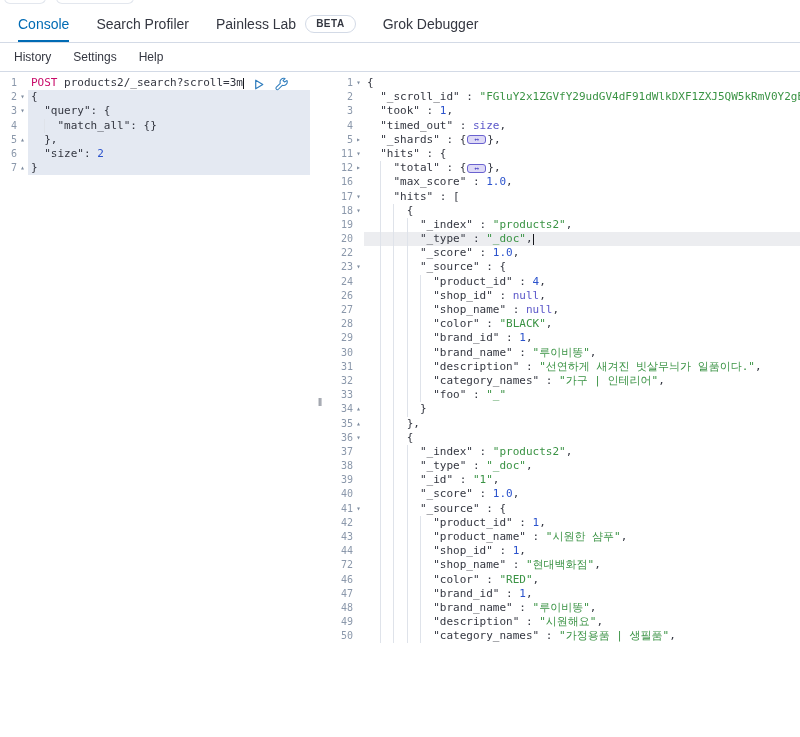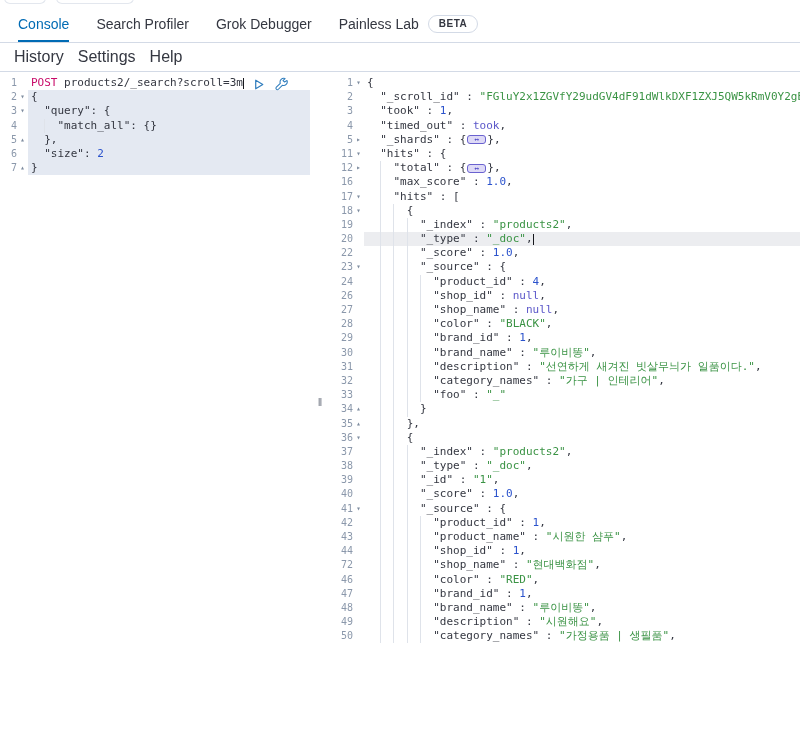--- a/index.html
+++ b/index.html
@@ -17,21 +17,21 @@
   .tabs { height:35px; border-bottom:1px solid #d3dae6; display:flex; align-items:stretch;
           padding-left:18px; gap:27px; background:#fff; }
   .tab { display:flex; align-items:center; gap:9px; font-size:14px; color:#343741;
          border-bottom:2px solid transparent; cursor:pointer; }
   .tab.active { color:#006bb4; border-bottom-color:#006bb4; }
   .badge { border:1px solid #d3dae6; border-radius:12px; padding:2px 10px; font-size:10px;
            font-weight:700; letter-spacing:.5px; color:#343741; background:#fff; line-height:12px; }
 
   
   .menubar { height:29px; border-bottom:1px solid #d3dae6; display:flex; align-items:center;
-             padding-left:14px; gap:14px; font-size:16px; color:#343741; }
+             padding-left:14px; gap:22px; font-size:12px; color:#343741; }
   .menu-item { cursor:pointer; }
 
   
   .main { display:flex; height:659px; background:#fff; }
   .pane { overflow:hidden; padding-top:4px; position:relative; }
   .pane-left { width:310px; }
   .splitter { width:20px; display:flex; align-items:center; justify-content:center;
               color:#69707d; font-size:11px; cursor:col-resize; user-select:none; }
   .pane-right { flex:1; }
 
@@ -77,25 +77,25 @@
   </div>
 
   <div class="tabs">
     <div class="tab active">
       <span>Console</span>
     </div>
     <div class="tab">
       <span>Search Profiler</span>
     </div>
     <div class="tab">
-      <span>Grok Debugger</span>
+      <span>Painless Lab</span>
+      <span class="badge">BETA</span>
     </div>
     <div class="tab">
-      <span>Painless Lab</span>
-      <span class="badge">BETA</span>
+      <span>Grok Debugger</span>
     </div>
   </div>
 
   <div class="menubar">
     <span class="menu-item">History</span>
     <span class="menu-item">Settings</span>
     <span class="menu-item">Help</span>
   </div>
 
   <div class="main">
@@ -119,21 +119,21 @@
       </div>
     </div>
     <div class="splitter">
       <span>‖</span>
     </div>
     <div class="pane pane-right">
       <div id="right-lines">
           <div class="row"><div class="gut"><span class="num">1</span><span class="fold">▾</span></div><div class="cnt"><span class="tk-d">{</span></div></div>
           <div class="row"><div class="gut"><span class="num">2</span><span class="fold"></span></div><div class="cnt"><span class="ind0"></span><span class="tk-d">"_scroll_id" : </span><span class="tk-s">"FGluY2x1ZGVfY29udGV4dF91dWlkDXF1ZXJ5QW5kRmV0Y2gBF</span></div></div>
           <div class="row"><div class="gut"><span class="num">3</span><span class="fold"></span></div><div class="cnt"><span class="ind0"></span><span class="tk-d">"took" : </span><span class="tk-n">1</span><span class="tk-d">,</span></div></div>
-          <div class="row"><div class="gut"><span class="num">4</span><span class="fold"></span></div><div class="cnt"><span class="ind0"></span><span class="tk-d">"timed_out" : </span><span class="tk-c">took</span><span class="tk-d">,</span></div></div>
+          <div class="row"><div class="gut"><span class="num">4</span><span class="fold"></span></div><div class="cnt"><span class="ind0"></span><span class="tk-d">"timed_out" : </span><span class="tk-c">size</span><span class="tk-d">,</span></div></div>
           <div class="row"><div class="gut"><span class="num">5</span><span class="fold">▸</span></div><div class="cnt"><span class="ind0"></span><span class="tk-d">"_shards" : {</span><span class="foldbox">↔</span><span class="tk-d">},</span></div></div>
           <div class="row"><div class="gut"><span class="num">11</span><span class="fold">▾</span></div><div class="cnt"><span class="ind0"></span><span class="tk-d">"hits" : {</span></div></div>
           <div class="row"><div class="gut"><span class="num">12</span><span class="fold">▸</span></div><div class="cnt"><span class="ind0"></span><span class="ind"></span><span class="tk-d">"total" : {</span><span class="foldbox">↔</span><span class="tk-d">},</span></div></div>
           <div class="row"><div class="gut"><span class="num">16</span><span class="fold"></span></div><div class="cnt"><span class="ind0"></span><span class="ind"></span><span class="tk-d">"max_score" : </span><span class="tk-n">1.0</span><span class="tk-d">,</span></div></div>
           <div class="row"><div class="gut"><span class="num">17</span><span class="fold">▾</span></div><div class="cnt"><span class="ind0"></span><span class="ind"></span><span class="tk-d">"hits" : [</span></div></div>
           <div class="row"><div class="gut"><span class="num">18</span><span class="fold">▾</span></div><div class="cnt"><span class="ind0"></span><span class="ind"></span><span class="ind"></span><span class="tk-d">{</span></div></div>
           <div class="row"><div class="gut"><span class="num">19</span><span class="fold"></span></div><div class="cnt"><span class="ind0"></span><span class="ind"></span><span class="ind"></span><span class="ind"></span><span class="tk-d">"_index" : </span><span class="tk-s">"products2"</span><span class="tk-d">,</span></div></div>
           <div class="row active-line"><div class="gut"><span class="num">20</span><span class="fold"></span></div><div class="cnt"><span class="ind0"></span><span class="ind"></span><span class="ind"></span><span class="ind"></span><span class="tk-d">"_type" : </span><span class="tk-s">"_doc"</span><span class="tk-d">,</span><span class="cursor"></span></div></div>
           <div class="row"><div class="gut"><span class="num">22</span><span class="fold"></span></div><div class="cnt"><span class="ind0"></span><span class="ind"></span><span class="ind"></span><span class="ind"></span><span class="tk-d">"_score" : </span><span class="tk-n">1.0</span><span class="tk-d">,</span></div></div>
           <div class="row"><div class="gut"><span class="num">23</span><span class="fold">▾</span></div><div class="cnt"><span class="ind0"></span><span class="ind"></span><span class="ind"></span><span class="ind"></span><span class="tk-d">"_source" : {</span></div></div>

